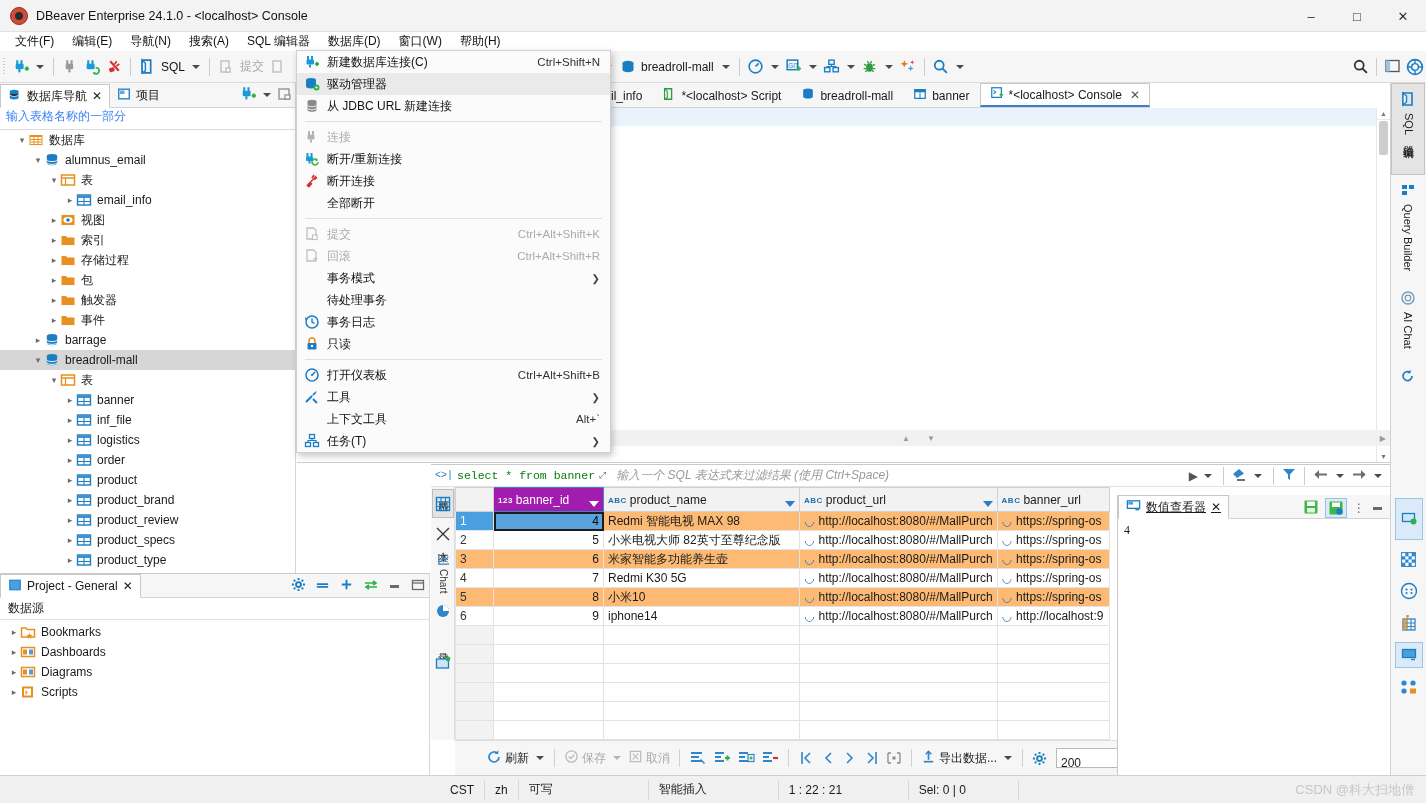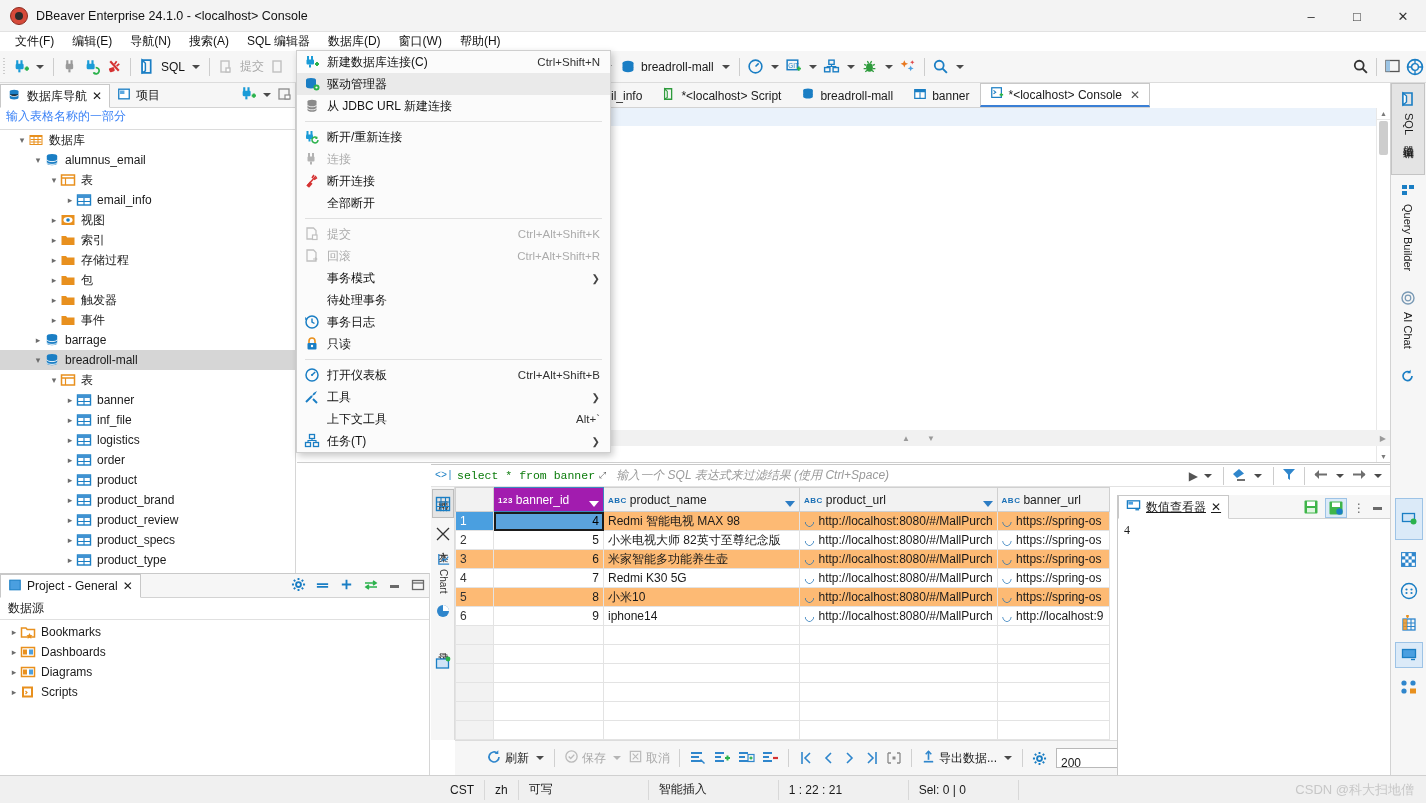--- a/index.html
+++ b/index.html
@@ -1250,42 +1250,42 @@
           <svg width="16" height="16" viewBox="0 0 16 16">
             <ellipse cx="8" cy="3.5" rx="4.5" ry="1.8" fill="#8a8a8a"></ellipse>
             <path d="M3.5 3.5v8.5c0 1 2 1.8 4.5 1.8s4.5-.8 4.5-1.8V3.5" fill="#8a8a8a"></path>
             <path d="M3.5 7c0 1 2 1.8 4.5 1.8s4.5-.8 4.5-1.8" stroke="#fff" stroke-width=".8" fill="none"></path>
             <path d="M3.5 10c0 1 2 1.8 4.5 1.8s4.5-.8 4.5-1.8" stroke="#fff" stroke-width=".8" fill="none"></path>
           </svg>
         </span>
         <span class="mtx">从 JDBC URL 新建连接</span>
       </div>
       <div class="msep"></div>
+      <div class="mi dis">
+        <span class="mic">
+          <svg width="16" height="16" viewBox="0 0 16 16">
+            <path d="M5 2v4M9 2v4" stroke="#b3b3b3" stroke-width="2"></path>
+            <rect x="3.5" y="5.5" width="7" height="5" rx="1" fill="#b3b3b3"></rect>
+            <path d="M7 10.5v3" stroke="#b3b3b3" stroke-width="2"></path>
+          </svg>
+        </span>
+        <span class="mtx">连接</span>
+      </div>
       <div class="mi">
         <span class="mic">
           <svg width="16" height="16" viewBox="0 0 16 16">
             <path d="M3.5 2v4M7.5 2v4" stroke="#1a9bd7" stroke-width="2"></path>
             <rect x="2" y="5.5" width="7" height="4.5" rx="1" fill="#1a9bd7"></rect>
             <path d="M5.5 10v2.5" stroke="#1a9bd7" stroke-width="2"></path>
             <path d="M14 11a3 3 0 1 1-1-2.3" stroke="#2bb24c" stroke-width="1.5" fill="none"></path>
             <path d="M13.4 7.4v2.6h-2.5z" fill="#2bb24c"></path>
           </svg>
         </span>
         <span class="mtx">断开/重新连接</span>
       </div>
-      <div class="mi dis">
-        <span class="mic">
-          <svg width="16" height="16" viewBox="0 0 16 16">
-            <path d="M5 2v4M9 2v4" stroke="#b3b3b3" stroke-width="2"></path>
-            <rect x="3.5" y="5.5" width="7" height="5" rx="1" fill="#b3b3b3"></rect>
-            <path d="M7 10.5v3" stroke="#b3b3b3" stroke-width="2"></path>
-          </svg>
-        </span>
-        <span class="mtx">连接</span>
-      </div>
       <div class="mi">
         <span class="mic">
           <svg width="16" height="16" viewBox="0 0 16 16">
             <path d="M10 2l-2 3M13 4.5l-3 2" stroke="#d53232" stroke-width="1.6"></path>
             <path d="M3 13L12 3" stroke="#d53232" stroke-width="1.4"></path>
             <path d="M2.5 12.5l3.5-4 2.5 2.2-3.5 4z" fill="#d53232"></path>
           </svg>
         </span>
         <span class="mtx">断开连接</span>
       </div>

